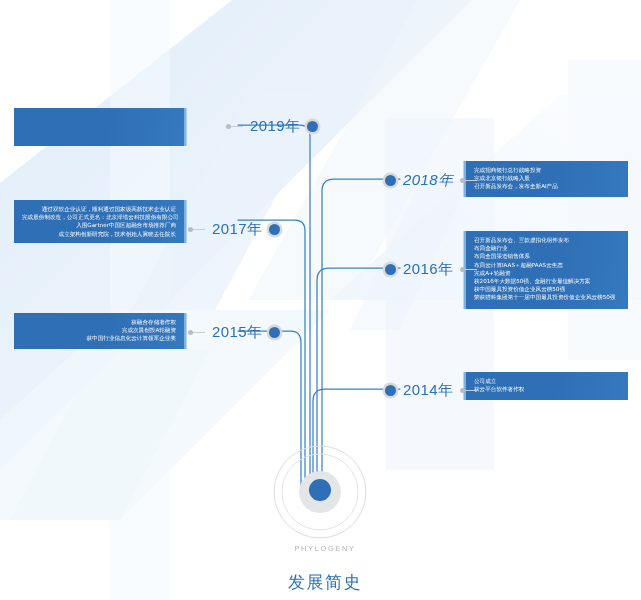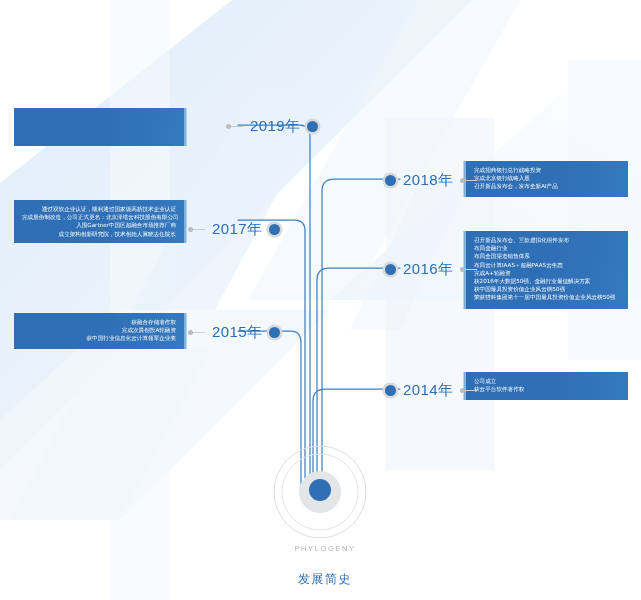--- a/index.html
+++ b/index.html
@@ -100,21 +100,21 @@
     top: 544px;
   }
   .title-en {
     font-size: 7.5px;
     letter-spacing: 1.6px;
     color: #b2b4b7;
     font-family: "Liberation Sans", "DejaVu Sans", sans-serif;
     margin-bottom: 18px;
   }
   .title-cn {
-    font-size: 12px;
+    font-size: 17px;
     letter-spacing: 1.5px;
     color: #2a6fb8;
     font-family: "DejaVu Sans", "Liberation Sans", sans-serif;
   }
 </style>
 </head>
 <body>
 
 <div id="stage">
 
@@ -233,21 +233,21 @@
 
   <div class="year-node" style="left:188px; top:322px;">
     <span class="dot-small"></span>
     <span class="leader" style="width:12px;"></span>
     <span class="year-label" style="margin:8px 7px;">2015年</span>
     <span class="dot-big"></span>
   </div>
 
   <div class="year-node" style="left:385px; top:170px;">
     <span class="dot-big"></span>
-    <span class="year-label" style="margin:0 7px;">2018年</span>
+    <span class="year-label" style="margin:0 7px;font-style:italic;">2018年</span>
     <span class="dot-small"></span>
     <span class="leader" style="width:12px;"></span>
   </div>
 
   <div class="year-node" style="left:385px; top:259px;">
     <span class="dot-big"></span>
     <span class="year-label" style="margin:12px 7px;">2016年</span>
     <span class="dot-small"></span>
     <span class="leader" style="width:12px;"></span>
   </div>

